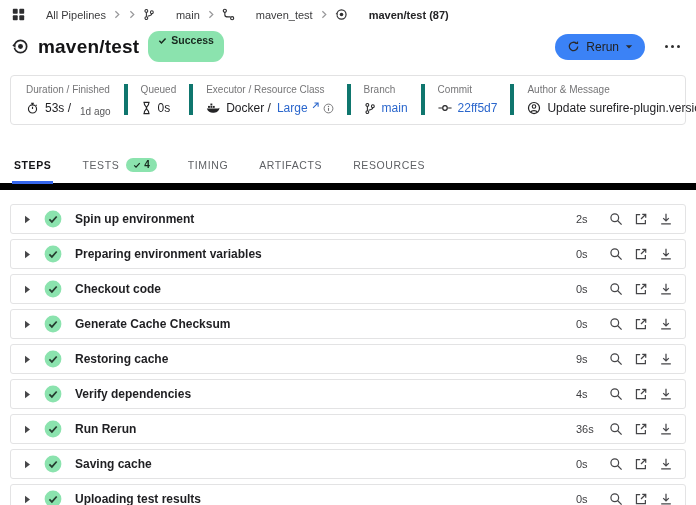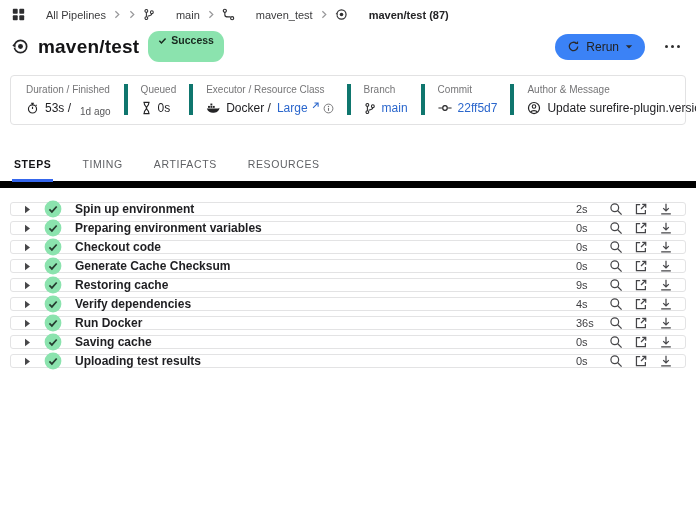--- a/index.html
+++ b/index.html
@@ -41,21 +41,21 @@
   
   .tabs { display:flex; gap:27px; padding:0 12px; margin-top:23px; border-bottom:7px solid #000000; }
   .tab { display:flex; align-items:center; gap:7px; font-size:10.5px; letter-spacing:.6px; color:#5f6165;
     padding:10px 2px 9px; cursor:pointer; border-bottom:3px solid transparent; margin-bottom:-1px; }
   .tab.active { color:#141417; font-weight:bold; border-bottom-color:#3566ec; }
   .tab-badge { background:#8be3ae; color:#17281e; border-radius:9px; padding:1px 7px 2px; font-size:10px;
     font-weight:bold; display:flex; align-items:center; gap:3px; letter-spacing:0; }
 
   
   .steps { padding:14px 10px 8px; display:flex; flex-direction:column; gap:5px; }
-  .step-row { height:14px; background:#fff; border:1px solid #e3e3e4; border-radius:3px;
+  .step-row { height:30px; background:#fff; border:1px solid #e3e3e4; border-radius:3px;
     display:flex; align-items:center; padding:0 12px 0 13px; cursor:pointer; }
   .caret { display:flex; width:9px; }
   .status-ok { margin-left:11px; display:flex; }
   .step-label { margin-left:13px; font-weight:bold; font-size:12px; color:#1f1f22; }
   .row-right { margin-left:auto; display:flex; align-items:center; gap:11px; }
   .dur { font-size:11px; color:#3e3e41; min-width:22px; text-align:left; }
   .icon-btn { display:flex; background:none; border:none; padding:0; cursor:pointer; color:#454548; }
 </style>
 </head>
 <body>
@@ -270,20 +270,31 @@
       <span>Update surefire-plugin.version to v3.5.3 (#26)</span>
     </div>
   </div>
 </div>
 
 <div class="tabs">
   <div class="tab active">
       <span>STEPS</span>
     </div>
   <div class="tab">
+    <span>TESTS</span>
+    <span class="tab-badge">
+      <span>
+          <svg width="8" height="8" viewBox="0 0 10 10">
+            <path d="M1.5 5.4l2.3 2.3 4.6-5" stroke="#17281e" stroke-width="1.5" fill="none"></path>
+          </svg>
+        </span>
+      <span>4</span>
+    </span>
+  </div>
+  <div class="tab">
       <span>TIMING</span>
     </div>
   <div class="tab">
       <span>ARTIFACTS</span>
     </div>
   <div class="tab">
       <span>RESOURCES</span>
     </div>
 </div>
 
@@ -504,21 +515,21 @@
         <svg width="7" height="9" viewBox="0 0 7 9">
           <path d="M1 0.8v7.4L6 4.5z" fill="#48484a"></path>
         </svg>
       </span>
     <span class="status-ok">
         <svg width="18" height="18" viewBox="0 0 18 18">
           <circle cx="9" cy="9" r="8.4" fill="#8be3ae"></circle>
           <path d="M5.4 9.4l2.5 2.5 4.8-5.4" stroke="#253c2f" stroke-width="1.7" fill="none"></path>
         </svg>
       </span>
-    <span class="step-label">Run Docker</span>
+    <span class="step-label">Run Rerun</span>
     <span class="row-right">
       <span class="dur">36s</span>
       <button class="icon-btn">
           <svg width="14" height="14" viewBox="0 0 16 16">
             <circle cx="6.6" cy="6.6" r="4.4" fill="none" stroke="currentColor" stroke-width="1.4"></circle>
             <path d="M10 10l4.4 4.4" stroke="currentColor" stroke-width="1.4"></path>
           </svg>
         </button>
       <button class="icon-btn">
           <svg width="14" height="14" viewBox="0 0 16 16">

